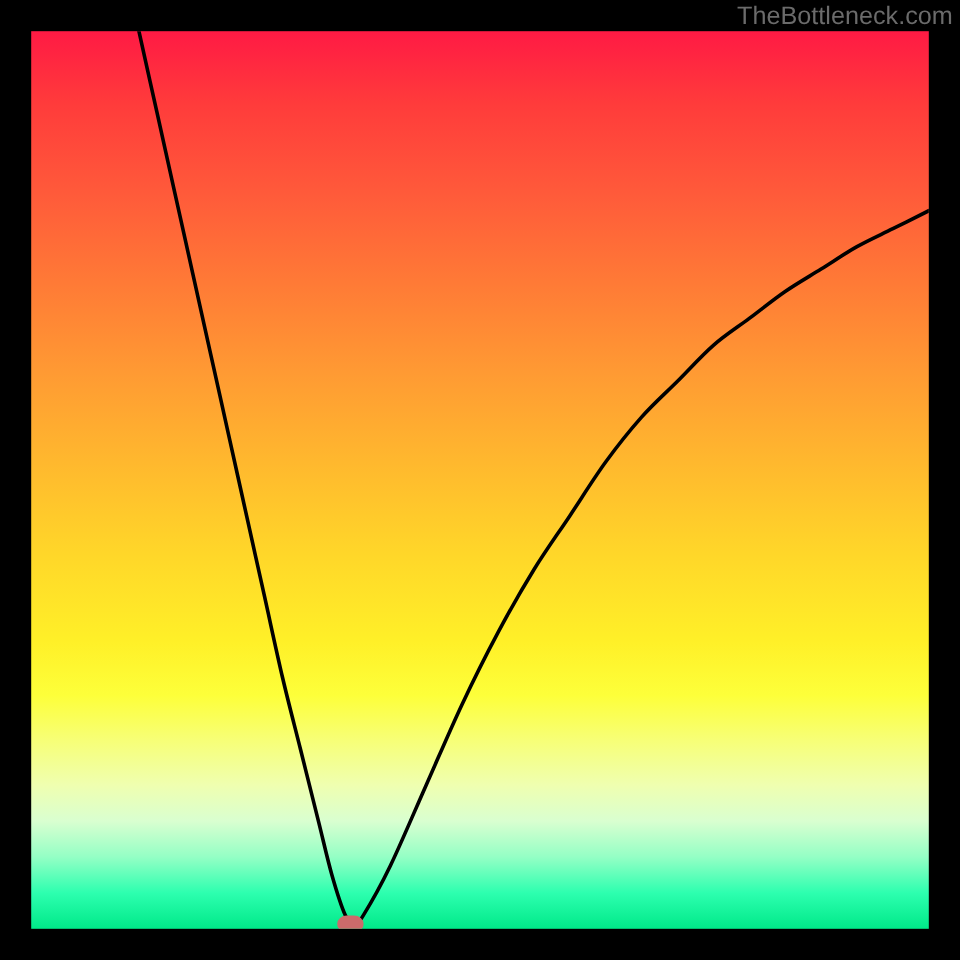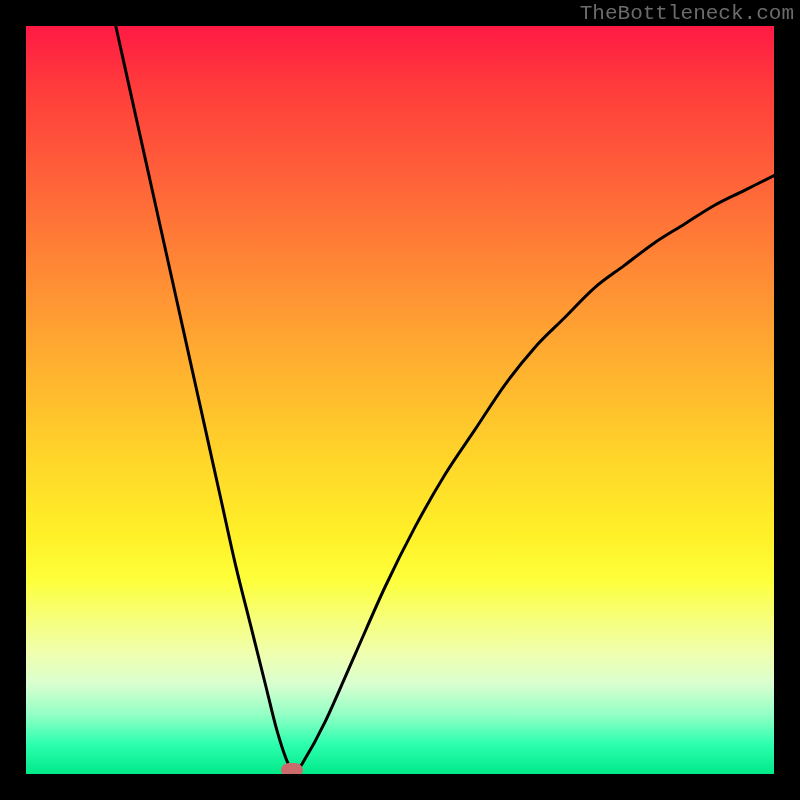--- a/index.html
+++ b/index.html
@@ -31,21 +31,21 @@
       #efffb0 84%,
       #d9ffd0 88%,
       #94ffc5 92%,
       #2dffaf 96%,
       #00e989 100%);
   }
   .watermark {
     position: absolute;
     top: 2px;
     right: 6px;
-    font-family: Liberation Mono, monospace;
+    font-family: Liberation Sans, sans-serif;
     font-size: 21px;
     color: #6b6b6b;
     letter-spacing: 0px;
     user-select: none;
   }
   svg.curve {
     position: absolute;
     left: 0; top: 0;
     width: 748px;
     height: 748px;

